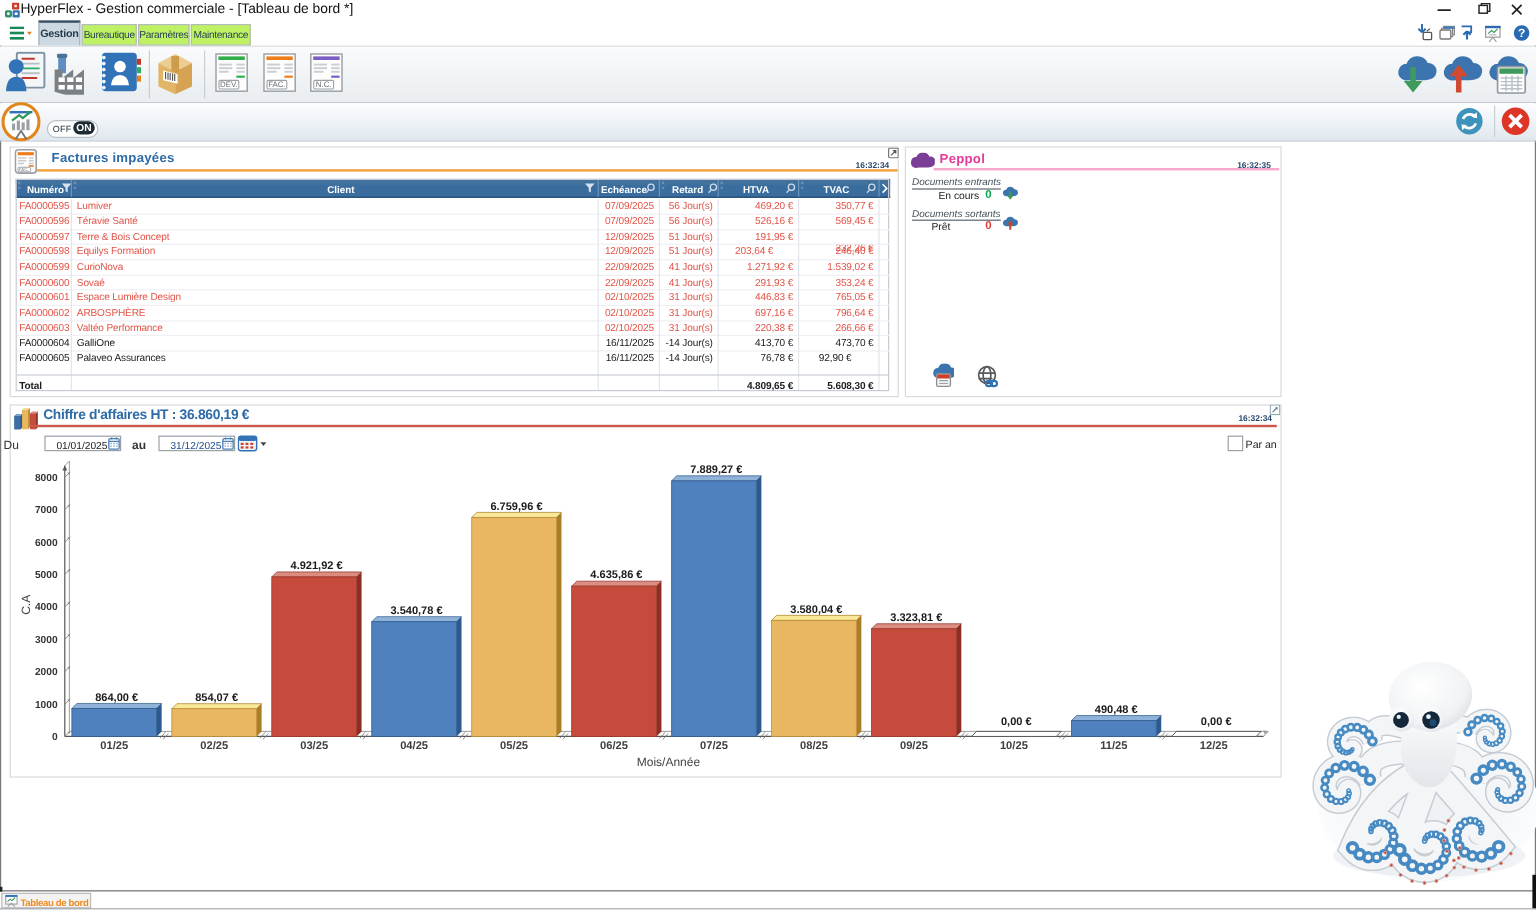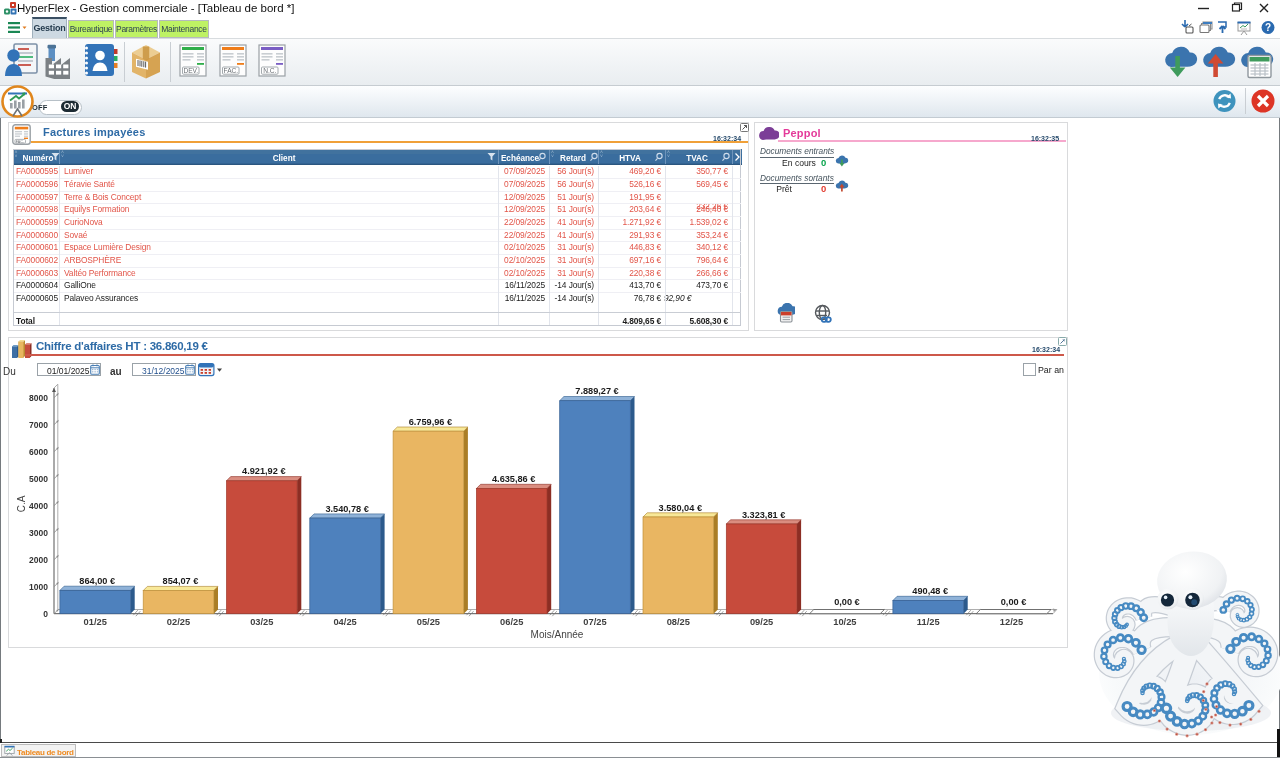--- a/index.html
+++ b/index.html
@@ -16,21 +16,21 @@
   border-top:2px solid #3a4f63;border-left:1px solid #9fb0bc;border-right:1px solid #9fb0bc;
   font-size:9px;font-weight:bold;color:#243b4d;text-align:center;line-height:18px;box-sizing:border-box;letter-spacing:-0.2px;}
 
 #toolbar{left:0;top:38px;width:1280px;height:48px;background:linear-gradient(#fafbfc,#e9edf0);
   border-top:1px solid #d8dcdf;border-bottom:1px solid #c6ccd1;box-sizing:border-box;}
 .vsep{position:absolute;width:1px;background:#c9ced3;}
 
 #row2{left:0;top:86px;width:1280px;height:32px;background:linear-gradient(#fdfeff,#dfe7ee);
   border-bottom:1px solid #c3cbd2;box-sizing:border-box;}
 #toggle{left:39px;top:100px;width:41px;height:13px;background:#fff;border:1px solid #b7c0c7;border-radius:8px;}
-#togOff{left:32px;top:103px;font-size:7.5px;font-weight:bold;color:#1d2b33;letter-spacing:0.2px;}
+#togOff{left:44px;top:103px;font-size:7.5px;font-weight:normal;color:#1d2b33;letter-spacing:0.2px;}
 #togOn{left:61px;top:101px;width:18px;height:11px;background:#1d2b33;border-radius:6px;color:#fff;
   font-size:8.5px;font-weight:bold;text-align:center;line-height:11px;}
 
 .panel{position:absolute;background:#fff;border:1px solid #d9dadc;box-sizing:border-box;}
 .ptitle{position:absolute;font-size:11px;font-weight:bold;color:#2e6ba6;letter-spacing:0.2px;}
 .tstamp{position:absolute;font-size:7px;color:#25496b;font-weight:bold;}
 .cell{position:absolute;font-size:8.4px;line-height:12.65px;white-space:nowrap;letter-spacing:-0.1px;}
 .red{color:#e25549;}
 .blk{color:#1c1c1c;}
 .colline{position:absolute;width:1px;background:#e2e5ec;}
@@ -391,21 +391,21 @@
 <div class="cell red" style="left:64px;top:190.6px;">Terre &amp; Bois Concept</div>
 <div class="cell red" style="left:498px;top:190.6px;width:47px;text-align:right;">12/09/2025</div>
 <div class="cell red" style="left:548px;top:190.6px;width:46px;text-align:right;">51 Jour(s)</div>
 <div class="cell red" style="left:596px;top:190.6px;width:65px;text-align:right;">191,95 €</div>
 <div class="cell red" style="left:664px;top:200px;width:64px;text-align:right;">232,26 €</div>
 <div class="rowline" style="top:190.6px;"></div>
 <div class="cell red" style="left:16px;top:203.2px;">FA0000598</div>
 <div class="cell red" style="left:64px;top:203.2px;">Equilys Formation</div>
 <div class="cell red" style="left:498px;top:203.2px;width:47px;text-align:right;">12/09/2025</div>
 <div class="cell red" style="left:548px;top:203.2px;width:46px;text-align:right;">51 Jour(s)</div>
-<div class="cell red" style="left:596px;top:203.2px;width:65px;text-align:right;">203,64 €</div>
+<div class="cell red" style="left:596px;top:203.2px;width:65px;text-align:center;">203,64 €</div>
 <div class="cell red" style="left:664px;top:203.2px;width:64px;text-align:right;">246,40 €</div>
 <div class="rowline" style="top:203.2px;"></div>
 <div class="cell red" style="left:16px;top:215.9px;">FA0000599</div>
 <div class="cell red" style="left:64px;top:215.9px;">CurioNova</div>
 <div class="cell red" style="left:498px;top:215.9px;width:47px;text-align:right;">22/09/2025</div>
 <div class="cell red" style="left:548px;top:215.9px;width:46px;text-align:right;">41 Jour(s)</div>
 <div class="cell red" style="left:596px;top:215.9px;width:65px;text-align:right;">1.271,92 €</div>
 <div class="cell red" style="left:664px;top:215.9px;width:64px;text-align:right;">1.539,02 €</div>
 <div class="rowline" style="top:215.9px;"></div>
 <div class="cell red" style="left:16px;top:228.6px;">FA0000600</div>
@@ -413,21 +413,21 @@
 <div class="cell red" style="left:498px;top:228.6px;width:47px;text-align:right;">22/09/2025</div>
 <div class="cell red" style="left:548px;top:228.6px;width:46px;text-align:right;">41 Jour(s)</div>
 <div class="cell red" style="left:596px;top:228.6px;width:65px;text-align:right;">291,93 €</div>
 <div class="cell red" style="left:664px;top:228.6px;width:64px;text-align:right;">353,24 €</div>
 <div class="rowline" style="top:228.6px;"></div>
 <div class="cell red" style="left:16px;top:241.2px;">FA0000601</div>
 <div class="cell red" style="left:64px;top:241.2px;">Espace Lumière Design</div>
 <div class="cell red" style="left:498px;top:241.2px;width:47px;text-align:right;">02/10/2025</div>
 <div class="cell red" style="left:548px;top:241.2px;width:46px;text-align:right;">31 Jour(s)</div>
 <div class="cell red" style="left:596px;top:241.2px;width:65px;text-align:right;">446,83 €</div>
-<div class="cell red" style="left:664px;top:241.2px;width:64px;text-align:right;">340,12 €</div>
+<div class="cell red" style="left:664px;top:241.2px;width:64px;text-align:right;">765,05 €</div>
 <div class="rowline" style="top:241.2px;"></div>
 <div class="cell red" style="left:16px;top:253.9px;">FA0000602</div>
 <div class="cell red" style="left:64px;top:253.9px;">ARBOSPHÈRE</div>
 <div class="cell red" style="left:498px;top:253.9px;width:47px;text-align:right;">02/10/2025</div>
 <div class="cell red" style="left:548px;top:253.9px;width:46px;text-align:right;">31 Jour(s)</div>
 <div class="cell red" style="left:596px;top:253.9px;width:65px;text-align:right;">697,16 €</div>
 <div class="cell red" style="left:664px;top:253.9px;width:64px;text-align:right;">796,64 €</div>
 <div class="rowline" style="top:253.9px;"></div>
 <div class="cell red" style="left:16px;top:266.5px;">FA0000603</div>
 <div class="cell red" style="left:64px;top:266.5px;">Valtéo Performance</div>
@@ -441,21 +441,21 @@
 <div class="cell blk" style="left:498px;top:279.2px;width:47px;text-align:right;">16/11/2025</div>
 <div class="cell blk" style="left:548px;top:279.2px;width:46px;text-align:right;">-14 Jour(s)</div>
 <div class="cell blk" style="left:596px;top:279.2px;width:65px;text-align:right;">413,70 €</div>
 <div class="cell blk" style="left:664px;top:279.2px;width:64px;text-align:right;">473,70 €</div>
 <div class="rowline" style="top:279.2px;"></div>
 <div class="cell blk" style="left:16px;top:291.8px;">FA0000605</div>
 <div class="cell blk" style="left:64px;top:291.8px;">Palaveo Assurances</div>
 <div class="cell blk" style="left:498px;top:291.8px;width:47px;text-align:right;">16/11/2025</div>
 <div class="cell blk" style="left:548px;top:291.8px;width:46px;text-align:right;">-14 Jour(s)</div>
 <div class="cell blk" style="left:596px;top:291.8px;width:65px;text-align:right;">76,78 €</div>
-<div class="cell blk" style="left:664px;top:291.8px;width:64px;text-align:left;font-style:italic;">92,90 €</div>
+<div class="cell blk" style="left:664px;top:291.8px;width:64px;text-align:center;">92,90 €</div>
 <div class="rowline" style="top:291.8px;"></div>
 
 <div class="colline" style="left:59px;top:166px;height:159px;"></div>
 <div class="colline" style="left:498px;top:166px;height:159px;"></div>
 <div class="colline" style="left:549px;top:166px;height:159px;"></div>
 <div class="colline" style="left:598px;top:166px;height:159px;"></div>
 <div class="colline" style="left:665px;top:166px;height:159px;"></div>
 <div class="colline" style="left:732px;top:166px;height:159px;"></div>
 <div class="abs" style="left:14px;top:312px;width:727px;height:1px;background:#c9cdd4;"></div>
 <div class="cell blk" style="left:16px;top:314.5px;font-weight:bold;">Total</div>

